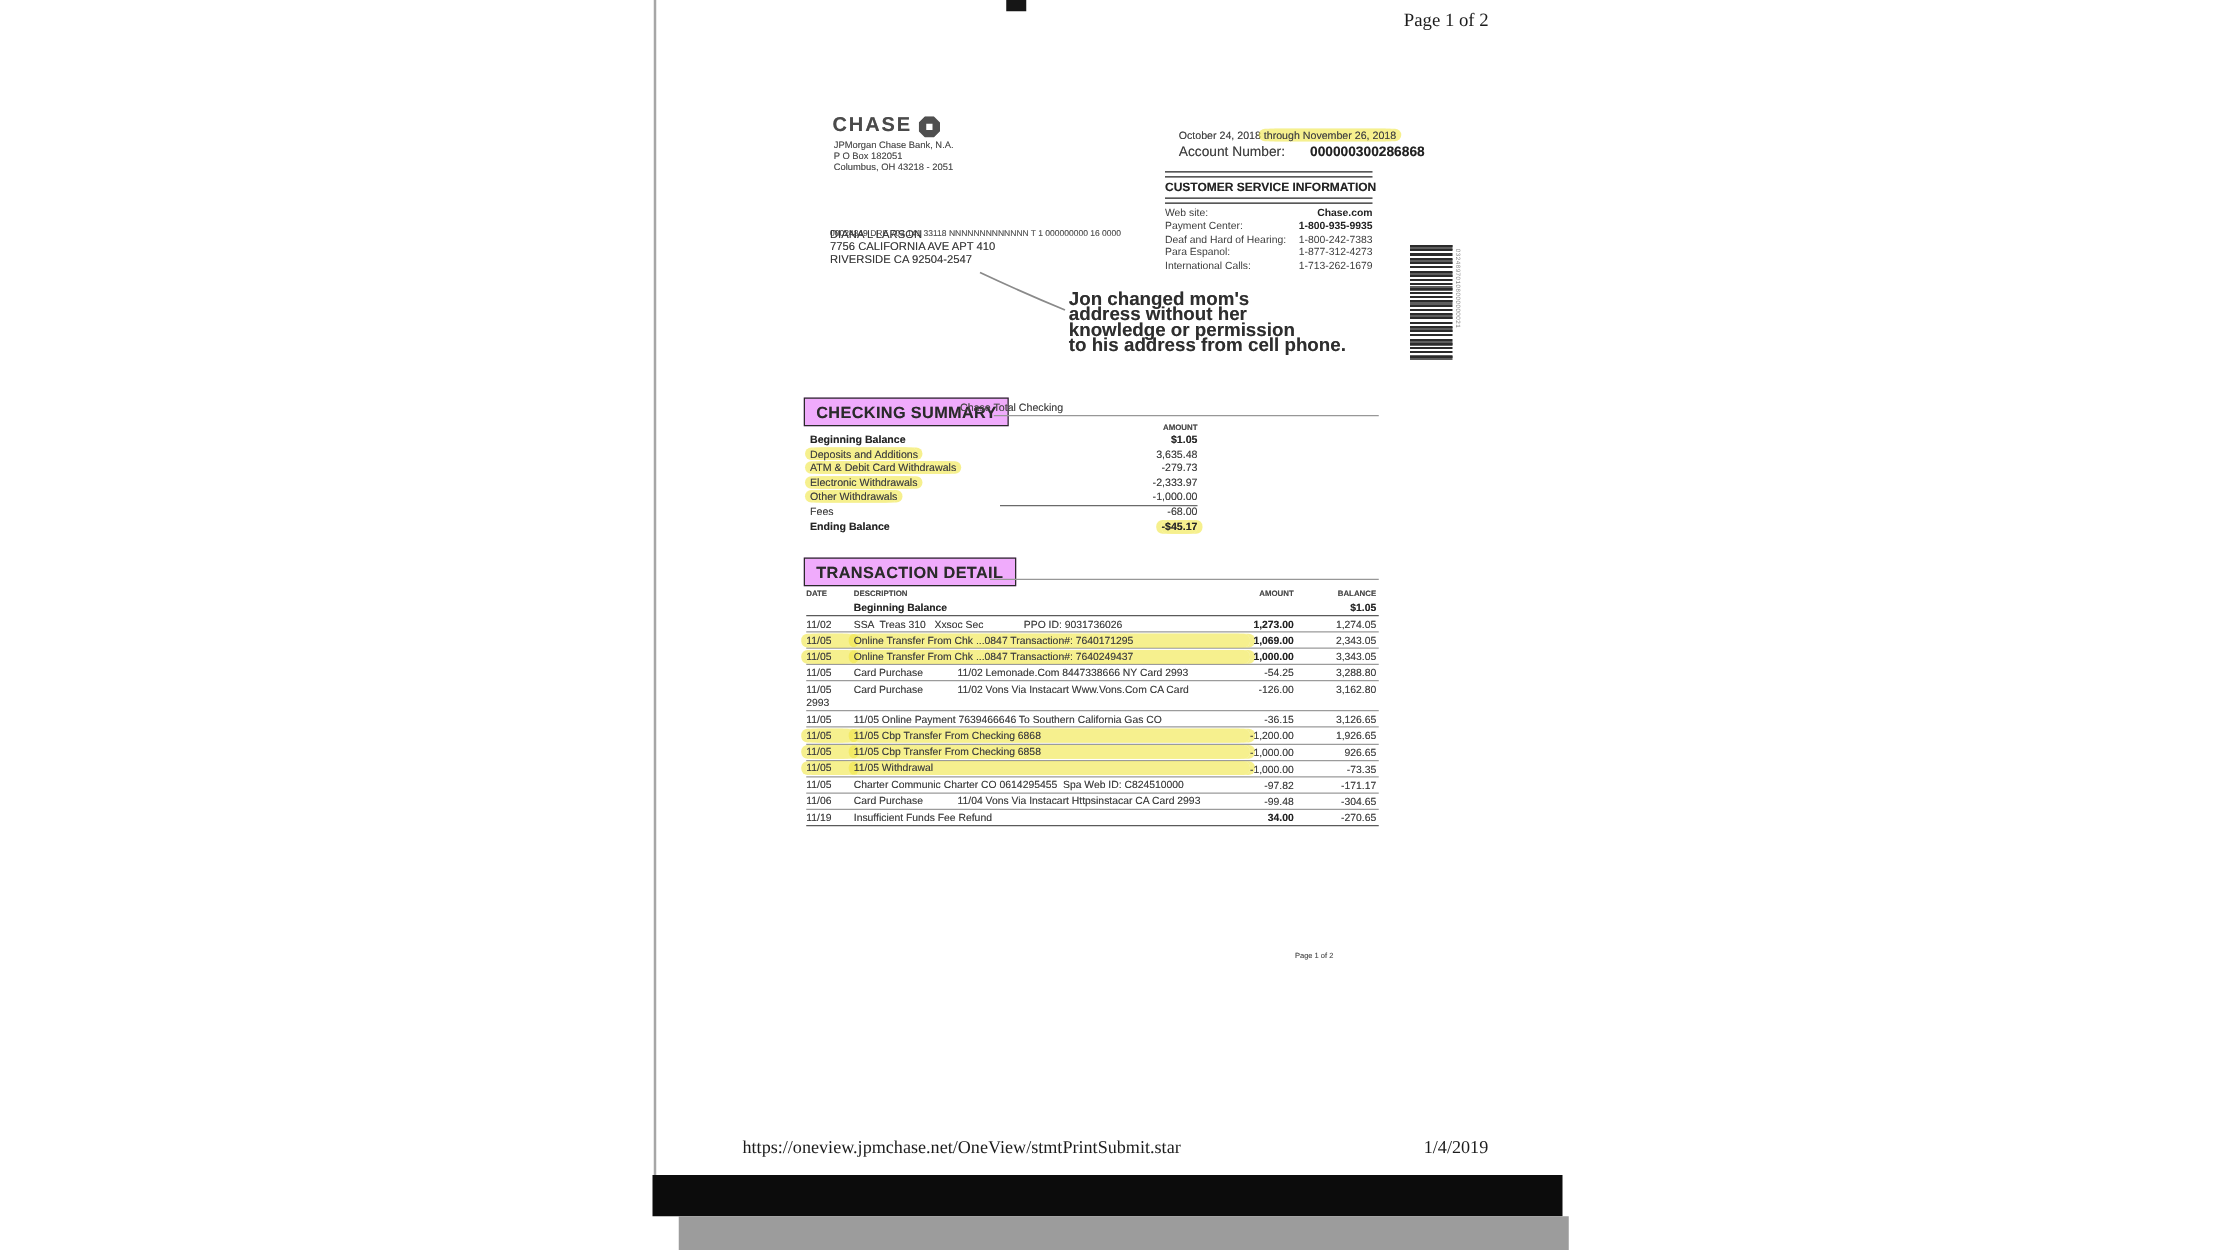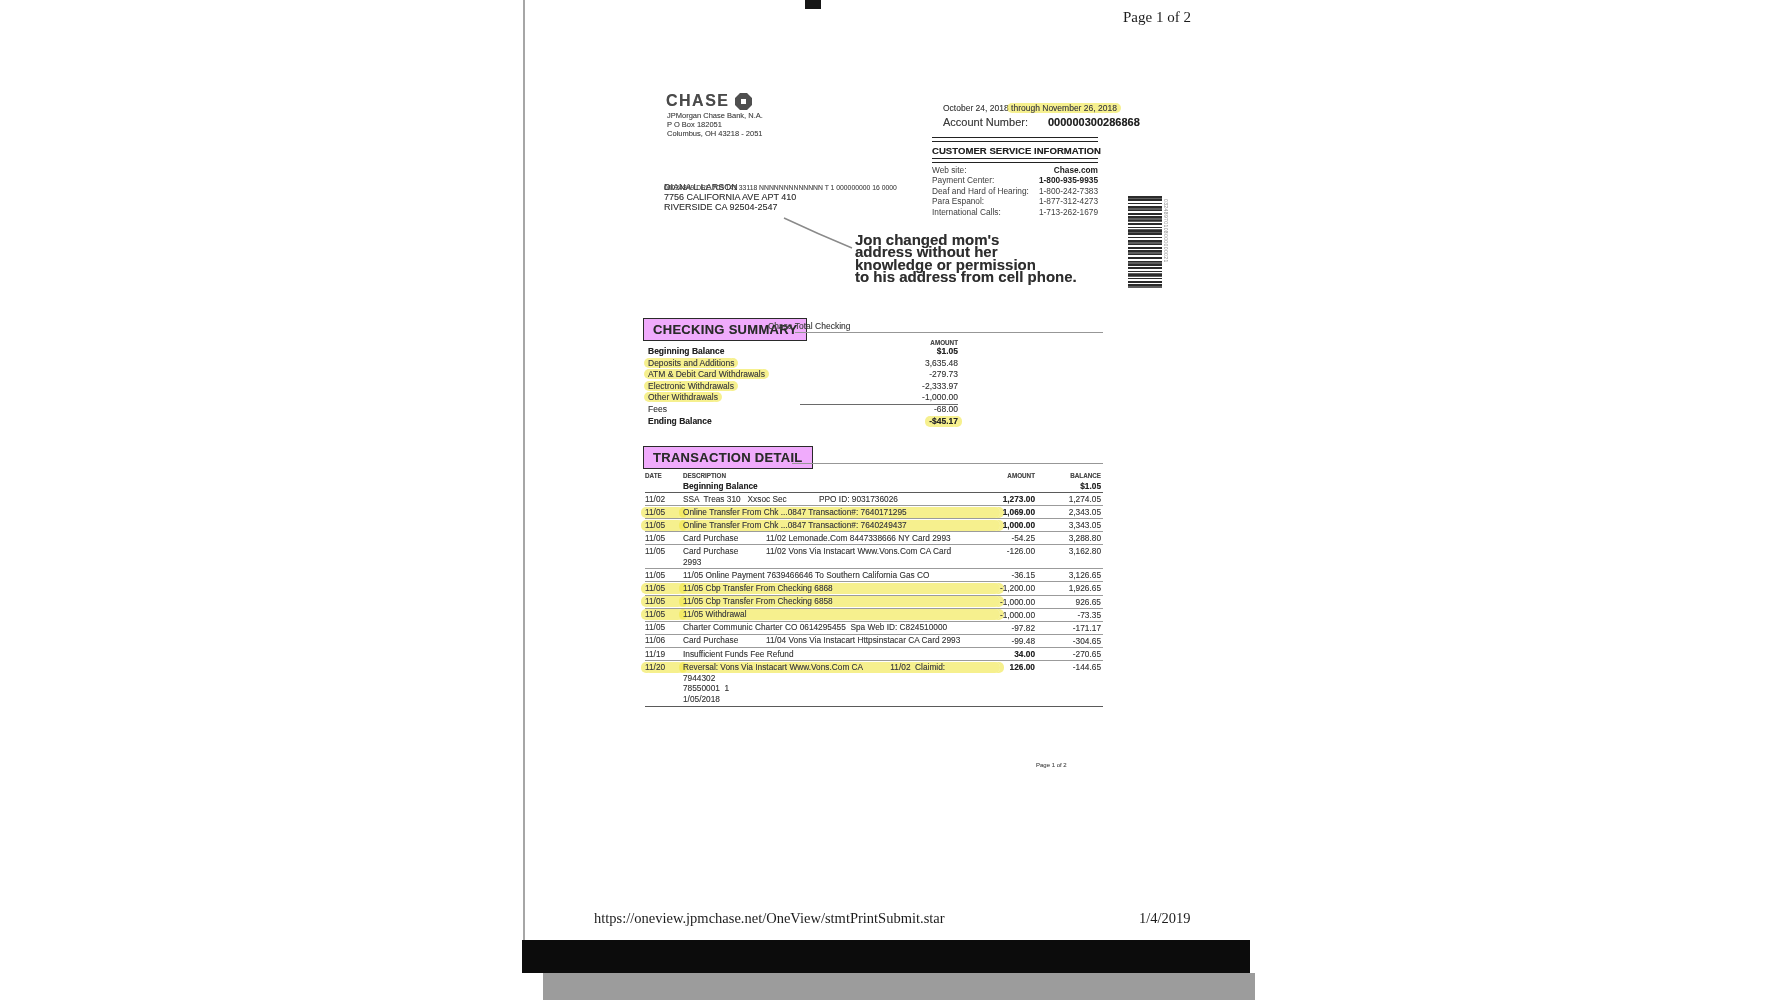--- a/index.html
+++ b/index.html
@@ -73,21 +73,21 @@
   .t-head{position:relative;line-height:11px;font-size:6.3px;font-weight:bold;color:#4a4a4a;}
   .t-head .h-amt{position:absolute;right:68px;top:0;}
   .t-head .h-bal{position:absolute;right:2px;top:0;}
   .t-open{position:relative;line-height:11px;border-bottom:1.4px solid #5a5a5a;font-weight:bold;color:#242424;}
   .t-open .t-bal{position:absolute;right:2px;top:0;}
   .t-open .t-desc{margin-left:38px;}
   .txn-row{position:relative;line-height:10.9px;border-bottom:1px solid #9b9b9b;padding:.6px 0;}
   .txn-row:last-child{border-bottom:1.4px solid #5a5a5a;}
   .t-date{display:inline-block;width:38px;vertical-align:top;}
   .t-desc{display:inline-block;width:317px;vertical-align:top;white-space:pre-wrap;}
-  .t-extra{margin-left:38px;white-space:pre-wrap;}
+  .t-extra{white-space:pre-wrap;}
   .t-amt{position:absolute;right:68px;top:1px;}
   .t-bal{position:absolute;right:2px;top:1px;}
   .t-amt.b{font-weight:bold;color:#232323;}
 
   
   .hlY{background:rgba(240,230,72,.62);border-radius:5px;
        box-shadow:-4px 0 0 rgba(240,230,72,.62),4px 0 0 rgba(240,230,72,.62);}
 
   .tiny-pg{left:1036px;top:762px;font-size:6px;color:#555;}
   .foot-url{left:594px;top:910px;font-size:14.5px;}
@@ -204,20 +204,19 @@
       <div class="txn-row"><span class="t-date hlY">11/05</span><span class="t-desc hlY">Online Transfer From Chk ...0847 Transaction#: 7640249437</span><span class="t-amt b">1,000.00</span><span class="t-bal">3,343.05</span></div>
       <div class="txn-row"><span class="t-date">11/05</span><span class="t-desc">Card Purchase            11/02 Lemonade.Com 8447338666 NY Card 2993</span><span class="t-amt">-54.25</span><span class="t-bal">3,288.80</span></div>
       <div class="txn-row"><span class="t-date">11/05</span><span class="t-desc">Card Purchase            11/02 Vons Via Instacart Www.Vons.Com CA Card</span><div class="t-extra">2993</div><span class="t-amt">-126.00</span><span class="t-bal">3,162.80</span></div>
       <div class="txn-row"><span class="t-date">11/05</span><span class="t-desc">11/05 Online Payment 7639466646 To Southern California Gas CO</span><span class="t-amt">-36.15</span><span class="t-bal">3,126.65</span></div>
       <div class="txn-row"><span class="t-date hlY">11/05</span><span class="t-desc hlY">11/05 Cbp Transfer From Checking 6868</span><span class="t-amt">-1,200.00</span><span class="t-bal">1,926.65</span></div>
       <div class="txn-row"><span class="t-date hlY">11/05</span><span class="t-desc hlY">11/05 Cbp Transfer From Checking 6858</span><span class="t-amt">-1,000.00</span><span class="t-bal">926.65</span></div>
       <div class="txn-row"><span class="t-date hlY">11/05</span><span class="t-desc hlY">11/05 Withdrawal</span><span class="t-amt">-1,000.00</span><span class="t-bal">-73.35</span></div>
       <div class="txn-row"><span class="t-date">11/05</span><span class="t-desc">Charter Communic Charter CO 0614295455  Spa Web ID: C824510000</span><span class="t-amt">-97.82</span><span class="t-bal">-171.17</span></div>
       <div class="txn-row"><span class="t-date">11/06</span><span class="t-desc">Card Purchase            11/04 Vons Via Instacart Httpsinstacar CA Card 2993</span><span class="t-amt">-99.48</span><span class="t-bal">-304.65</span></div>
       <div class="txn-row"><span class="t-date">11/19</span><span class="t-desc">Insufficient Funds Fee Refund</span><span class="t-amt b">34.00</span><span class="t-bal">-270.65</span></div>
-      <div class="txn-row"><span class="t-date hlY">11/20</span><span class="t-desc hlY">Reversal: Vons Via Instacart Www.Vons.Com CA            11/02  Claimid:</span><div class="t-extra">7944302</div><div class="t-extra">78550001  1</div><div class="t-extra">1/05/2018</div><span class="t-amt b">126.00</span><span class="t-bal">-144.65</span></div>
     </div>
 </div>
 
 <div class="abs tiny-pg scan">Page 1 of 2</div>
 
 <div class="abs serif foot-url">https://oneview.jpmchase.net/OneView/stmtPrintSubmit.star</div>
 <div class="abs serif foot-date">1/4/2019</div>
 
 </body></html>

